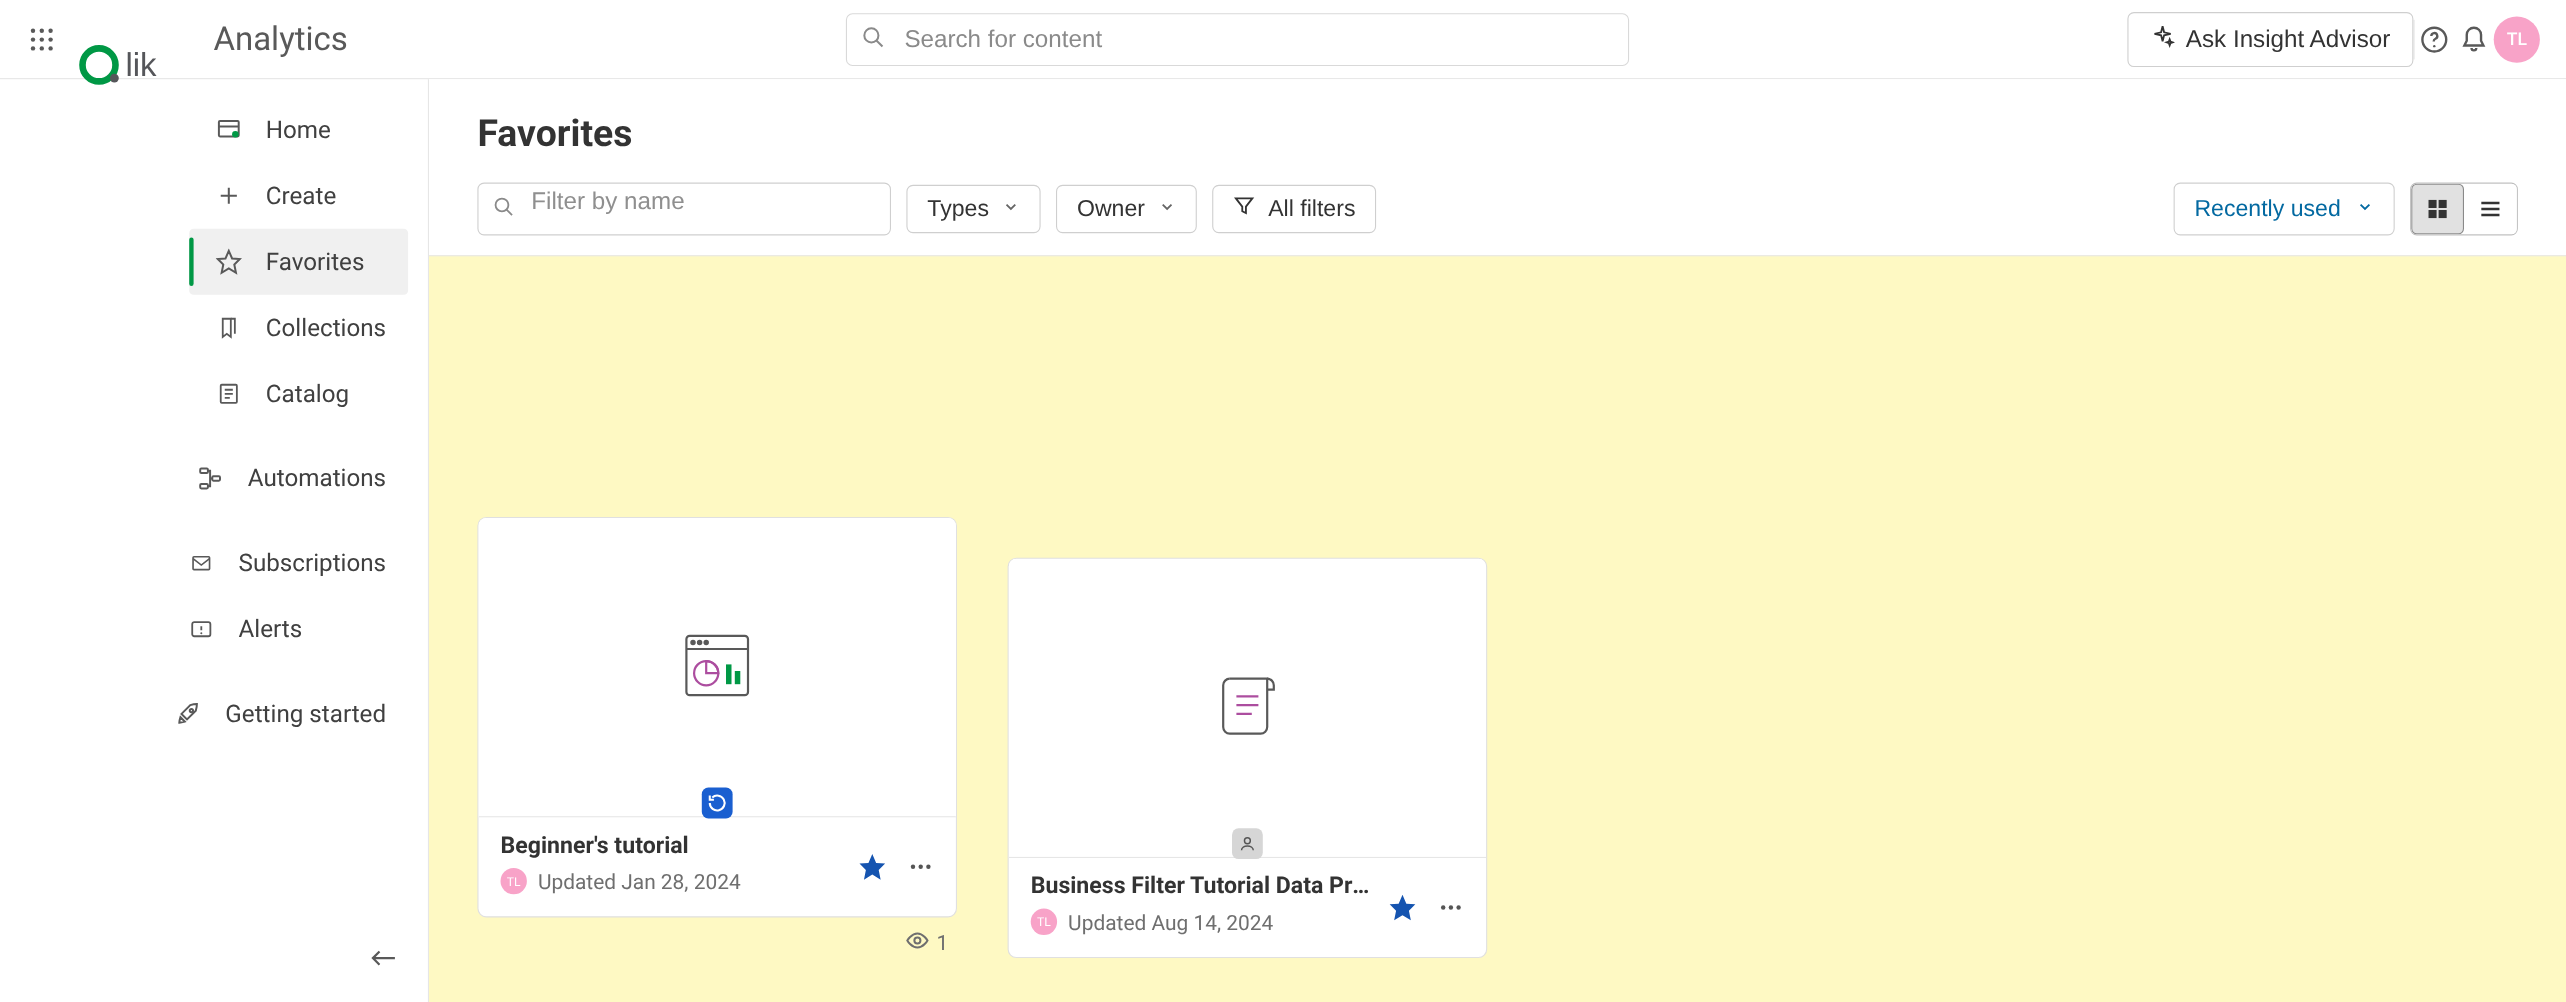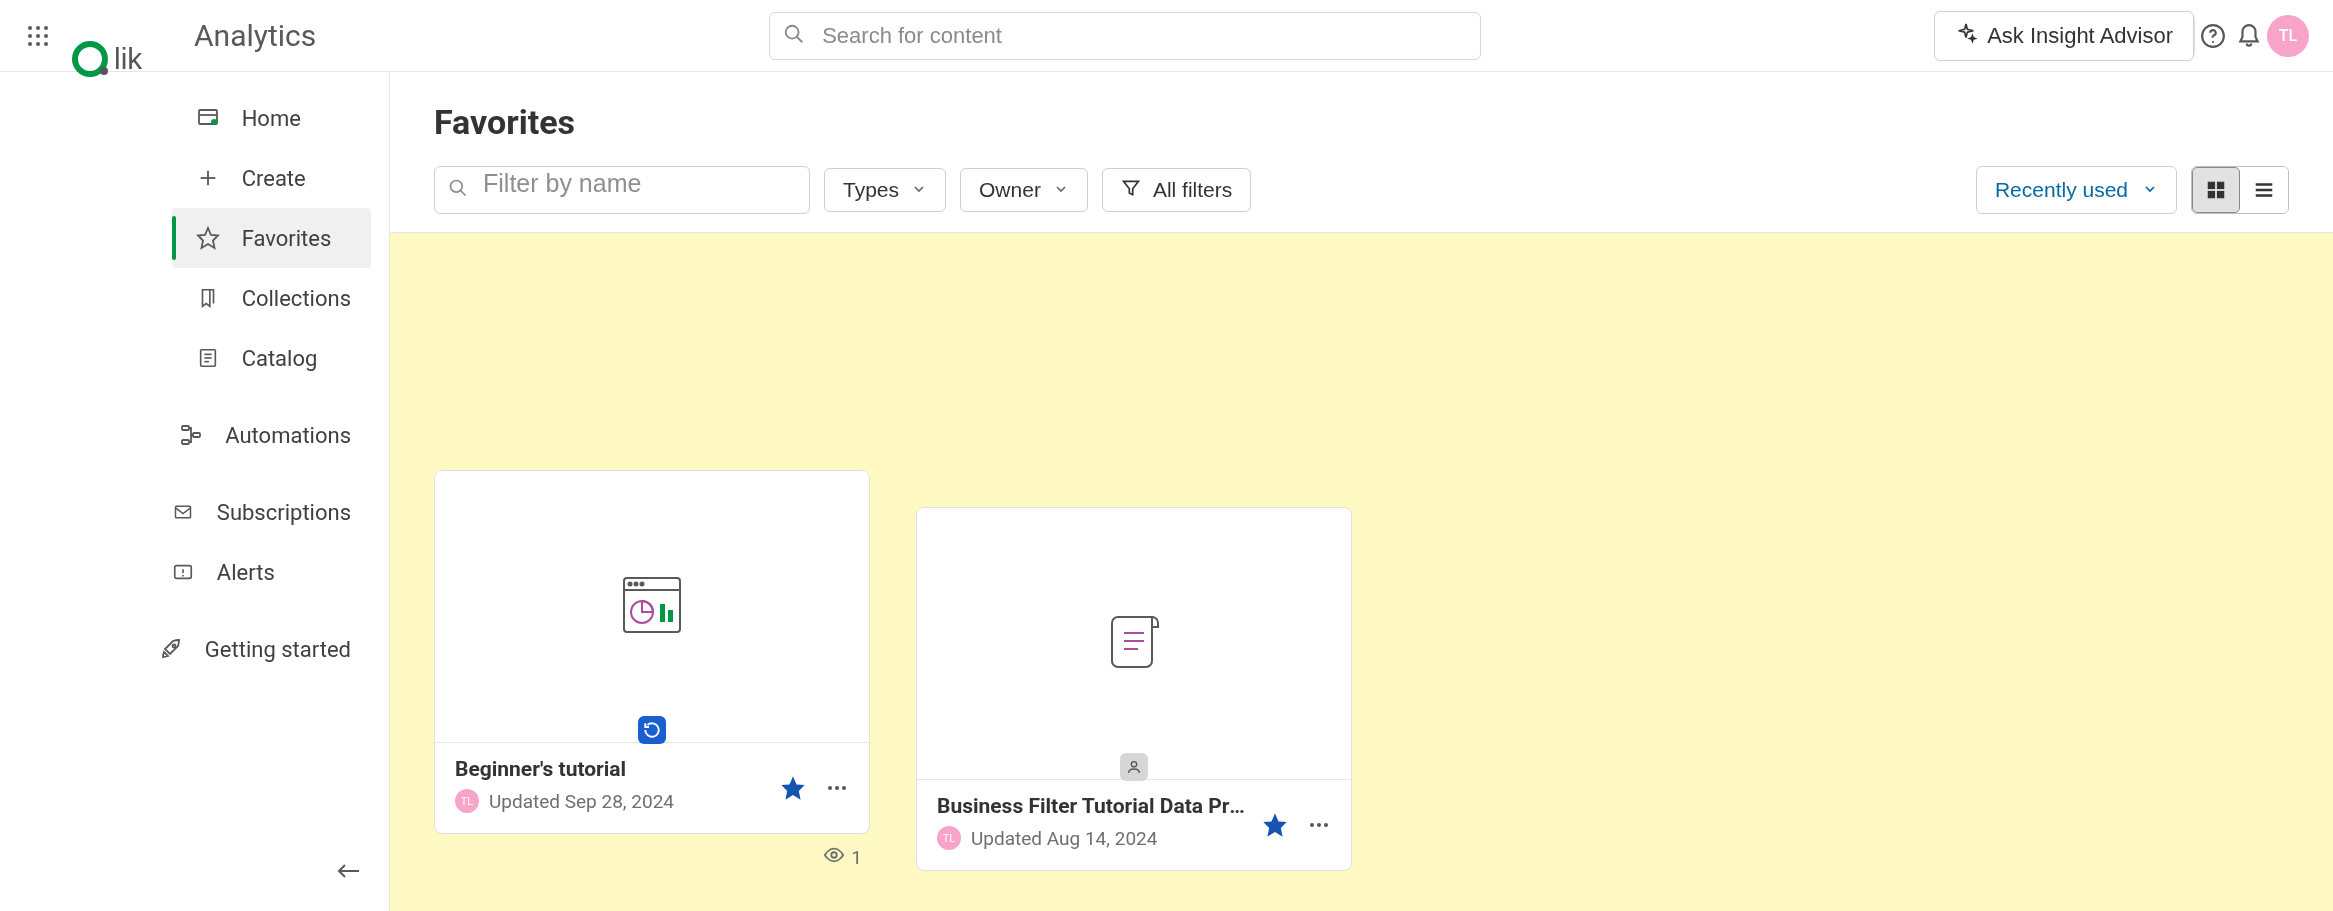--- a/index.html
+++ b/index.html
@@ -115,21 +115,21 @@
     font-size:34px; font-weight:700; color:#333;
   }
   .filter-row {
     display:flex; align-items:center; gap:14px;
     padding: 24px 44px 18px 44px;
   }
   .filter-input-wrap { position:relative; width:376px; }
   .filter-input {
     width:100%; height:48px;
     border:1px solid #cfcfcf; border-radius:6px;
-    padding:0 14px 14px 48px; font-size:25px; color:#701a75; background:#fff;
+    padding:0 14px 14px 48px; font-size:22px; color:#701a75; background:#fff;
   }
   .filter-input::placeholder { color:#8f8f8f; }
   .filter-input-wrap .mag { position:absolute; left:14px; top:50%; transform:translateY(-50%); color:#8a8a8a; }
   .chip-btn {
     height:44px; border:1px solid #cfcfcf; border-radius:6px; background:#fff;
     padding:0 18px; display:flex; align-items:center; gap:12px;
     font-size:21px; color:#333; cursor:pointer;
   }
   .chip-btn .chev { color:#666; }
   .spacer { flex:1; }
@@ -469,21 +469,21 @@
                   <path d="M3 12a9 9 0 1 0 3-6.7"></path>
                   <polyline points="3 3 3 8 8 8"></polyline>
                 </svg>
             </div>
           </div>
           <div class="card-body">
             <div class="card-text">
               <div class="card-title">Beginner's tutorial</div>
               <div class="card-sub">
                 <span class="mini-avatar">TL</span>
-                <span>Updated Sep 28, 2024</span>
+                <span>Updated Jan 28, 2024</span>
               </div>
             </div>
             <div class="card-actions">
               <span class="star-filled">
                 <svg width="28" height="28" viewBox="0 0 24 24" fill="currentColor">
                     <polygon points="12 2 15 9 22 9.5 17 14.5 18.5 22 12 18 5.5 22 7 14.5 2 9.5 9 9"></polygon>
                   </svg>
               </span>
               <span class="more-btn">
                 <svg width="24" height="24" viewBox="0 0 24 24" fill="currentColor">

